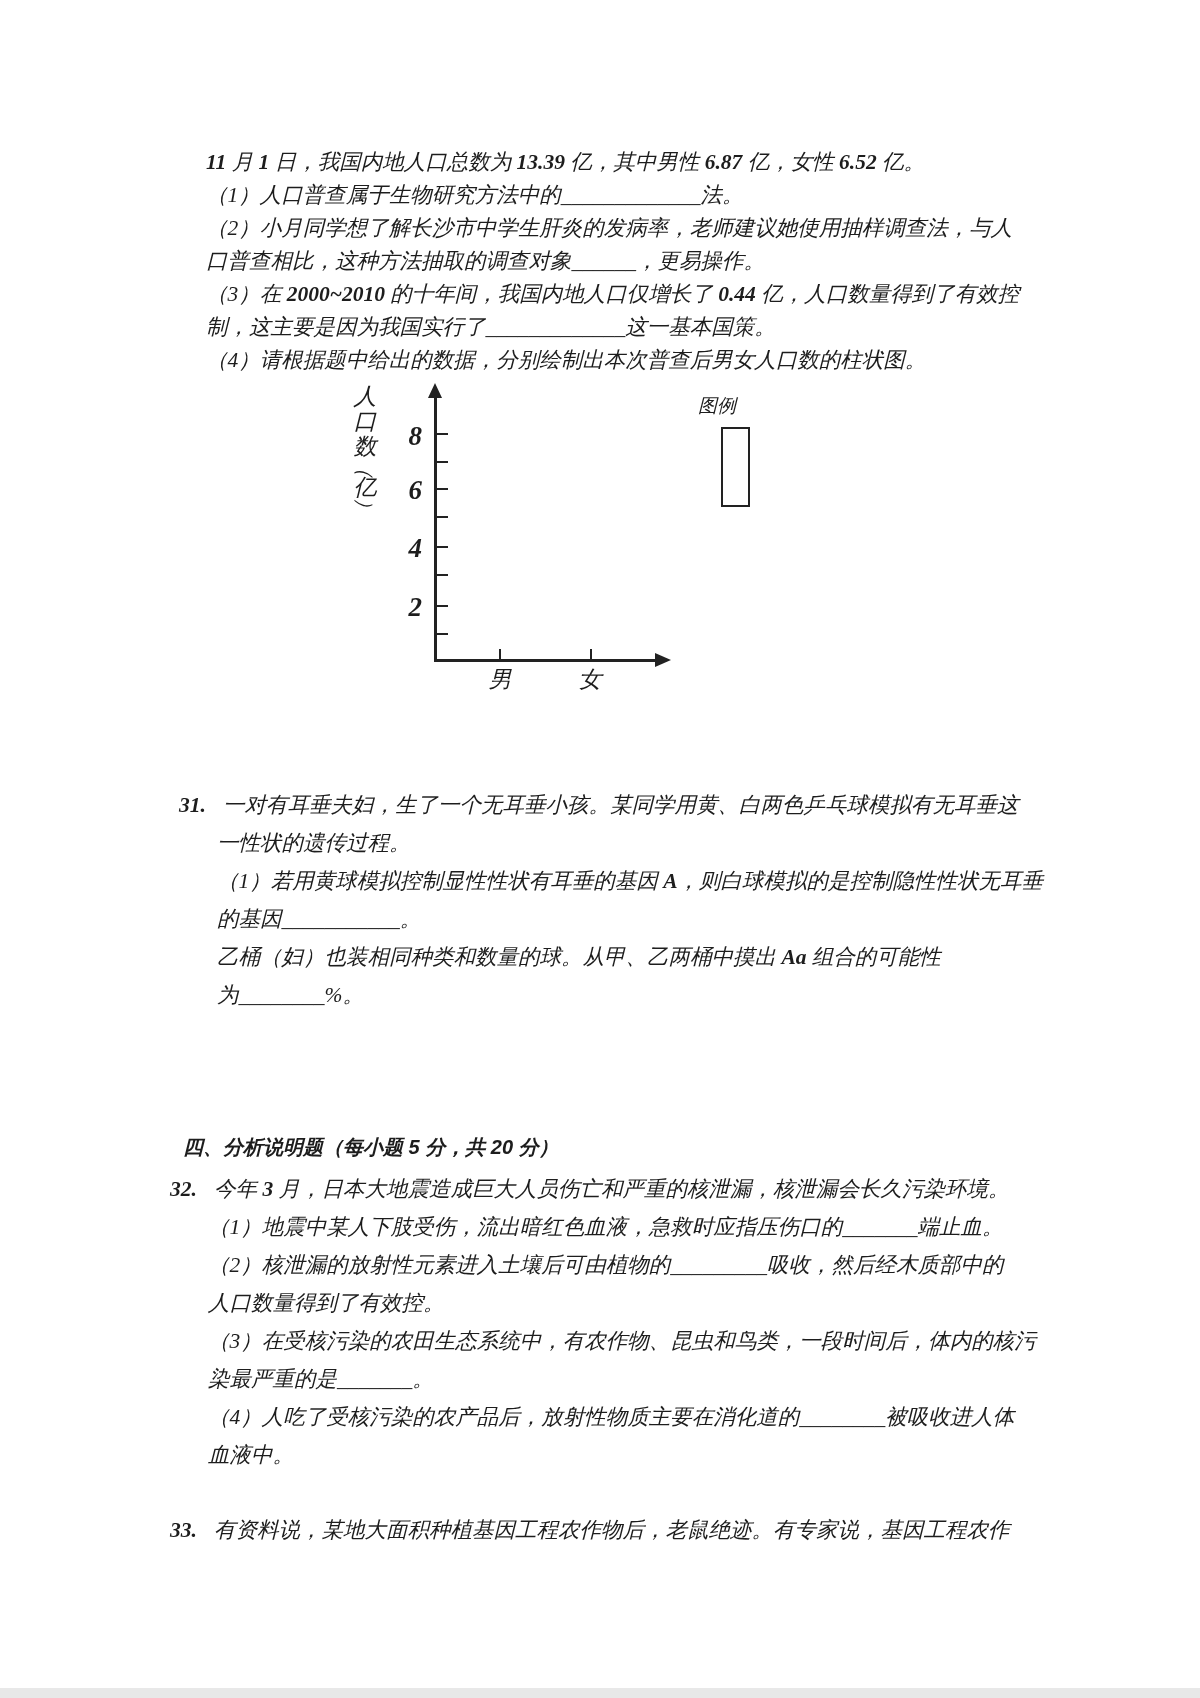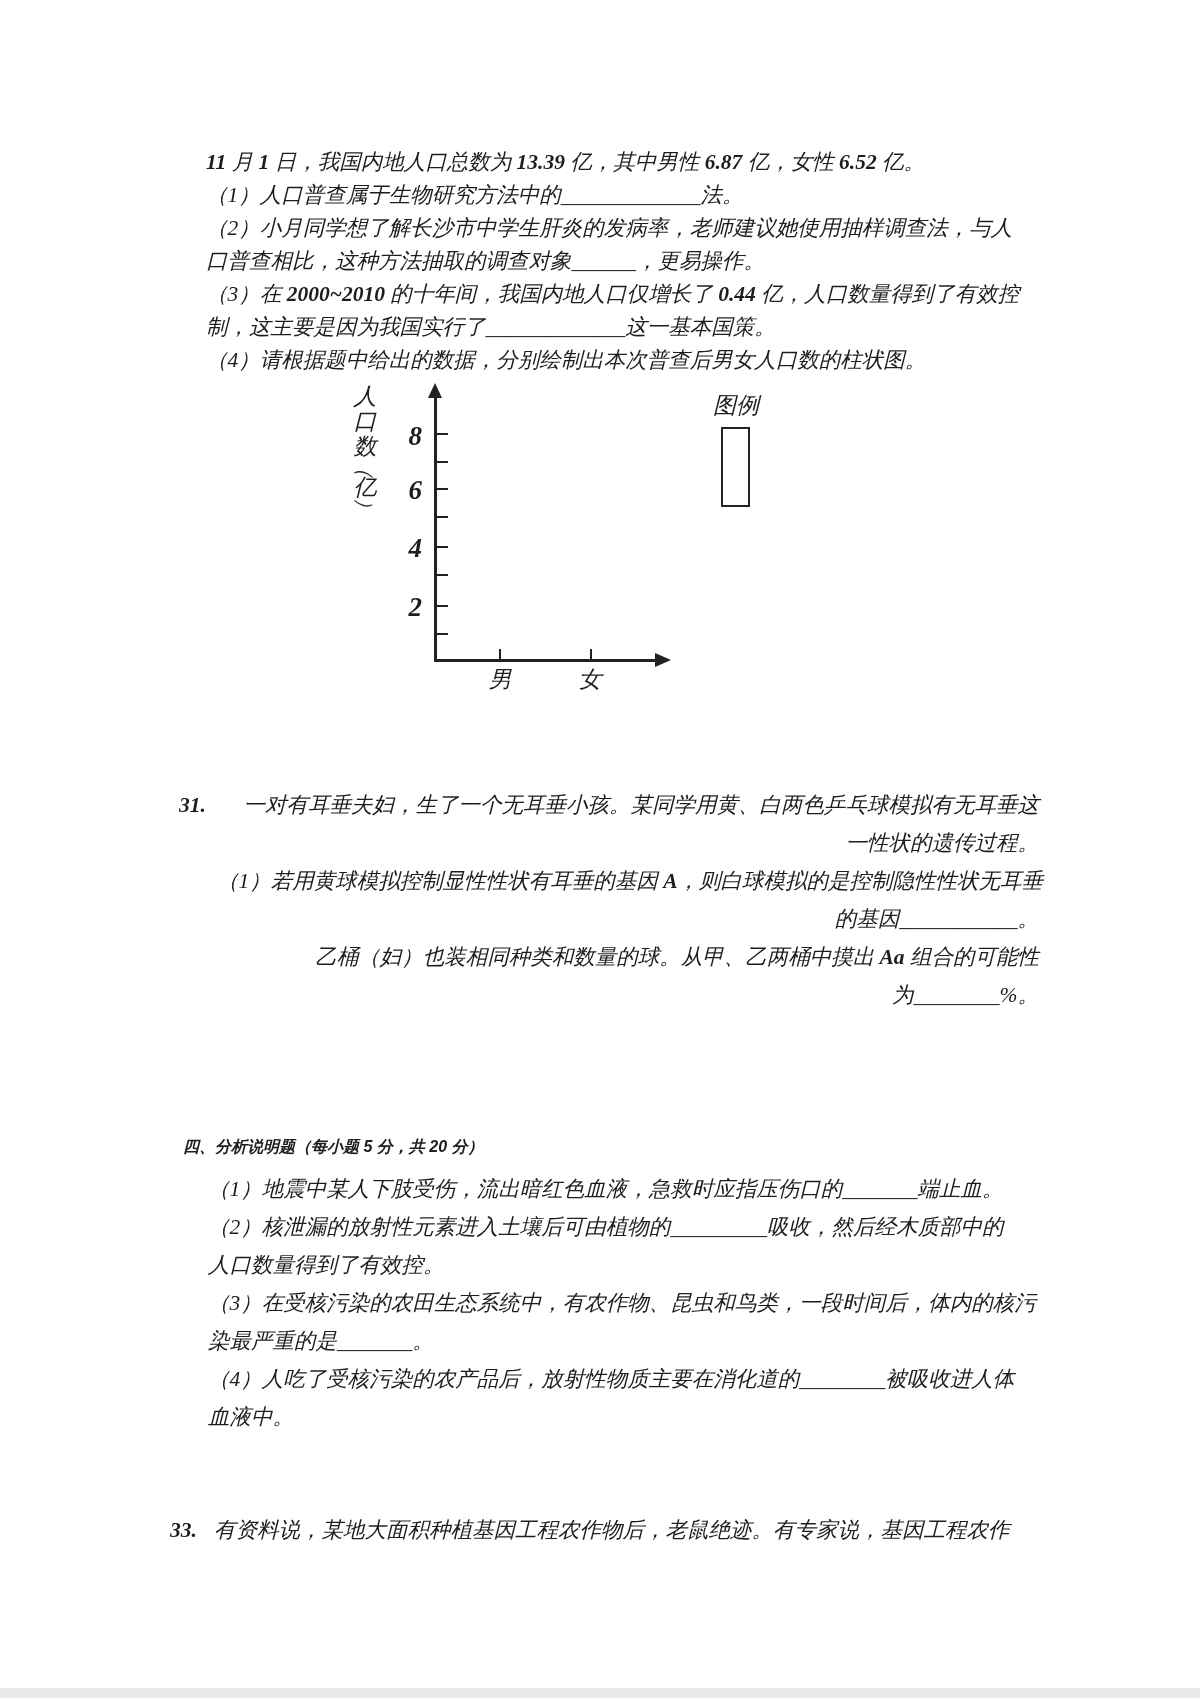--- a/index.html
+++ b/index.html
@@ -35,36 +35,36 @@
   .yt { position:absolute; left:437px; width:11px; height:2px; background:#222; }
   .xt { position:absolute; top:649px; width:2px; height:10px; background:#222; }
   .ynum { position:absolute; left:382px; width:40px; height:30px; line-height:30px;
           text-align:right; font-weight:bold; font-size:27px; }
   .xcat { position:absolute; top:666px; width:44px; height:28px; line-height:28px;
           text-align:center; font-size:23px; }
   .ylab { position:absolute; left:350px; top:384px; width:30px; }
   .ylab span { display:block; height:25px; line-height:25px; text-align:center; font-size:23px; }
   .ylab span.rot { height:16px; line-height:16px; font-size:21px; transform:rotate(90deg); }
   .legend-title { position:absolute; left:698px; top:392px; width:76px; height:28px;
-                  line-height:28px; text-align:center; font-size:23px; }
+                  line-height:28px; text-align:left; font-size:19px; }
   .legend-box { position:absolute; left:721px; top:427px; width:25px; height:76px;
                 border:2px solid #222; background:#fff; }
 
   
   .qblock { position:absolute; width:860px; }
   .qblock .tline { height:38px; line-height:38px; padding-left:38px; }
   .qblock .first { position:relative; padding-left:44px; }
   .qnum { position:absolute; left:0; top:0; font-weight:bold; }
-  .q31 { left:179px; top:786px;text-align:right; }
+  .q31 { left:179px; top:786px; }
   .q32 { left:170px; top:1170px; }
   .q33 { left:170px; top:1511px; }
 
   .sec-heading { position:absolute; left:183px; top:1130px; height:34px; line-height:34px;
                  font-family:"Liberation Sans", sans-serif; font-weight:bold;
-                 font-size:16px; white-space:nowrap; }
+                 font-size:20px; white-space:nowrap; }
 </style>
 </head>
 <body>
 
 <div class="page">
 
   <div class="q30">
     <div class="tline"><b>11</b> 月 <b>1</b> 日，我国内地人口总数为 <b>13.39</b> 亿，其中男性 <b>6.87</b> 亿，女性 <b>6.52</b> 亿。</div>
     <div class="tline">（1）人口普查属于生物研究方法中的_____________法。</div>
     <div class="tline">（2）小月同学想了解长沙市中学生肝炎的发病率，老师建议她使用抽样调查法，与人</div>
@@ -121,20 +121,23 @@
     <div class="tline">一性状的遗传过程。</div>
     <div class="tline">（1）若用黄球模拟控制显性性状有耳垂的基因 <b>A</b>，则白球模拟的是控制隐性性状无耳垂</div>
     <div class="tline">的基因___________。</div>
     <div class="tline">乙桶（妇）也装相同种类和数量的球。从甲、乙两桶中摸出 <b>Aa</b> 组合的可能性</div>
     <div class="tline">为________%。</div>
   </div>
 
   <div class="sec-heading">四、分析说明题（每小题 5 分，共 20 分）</div>
 
   <div class="qblock q32">
+    <div class="tline first">
+      <span class="qnum">32.</span><span>今年 <b>3</b> 月，日本大地震造成巨大人员伤亡和严重的核泄漏，核泄漏会长久污染环境。</span>
+    </div>
     <div class="tline">（1）地震中某人下肢受伤，流出暗红色血液，急救时应指压伤口的_______端止血。</div>
     <div class="tline">（2）核泄漏的放射性元素进入土壤后可由植物的_________吸收，然后经木质部中的</div>
     <div class="tline">人口数量得到了有效控。</div>
     <div class="tline">（3）在受核污染的农田生态系统中，有农作物、昆虫和鸟类，一段时间后，体内的核污</div>
     <div class="tline">染最严重的是_______。</div>
     <div class="tline">（4）人吃了受核污染的农产品后，放射性物质主要在消化道的________被吸收进人体</div>
     <div class="tline">血液中。</div>
   </div>
 
   <div class="qblock q33">

